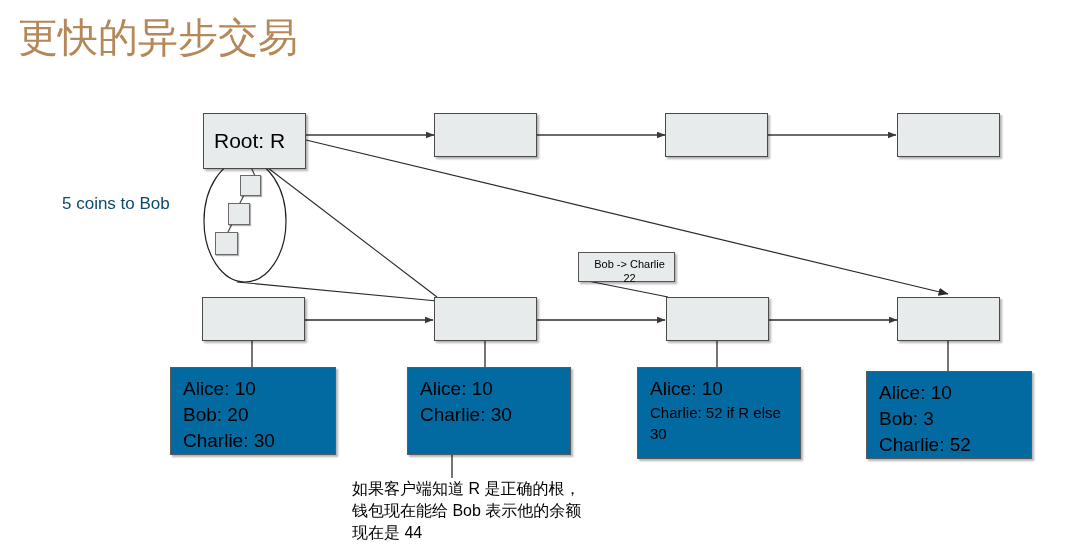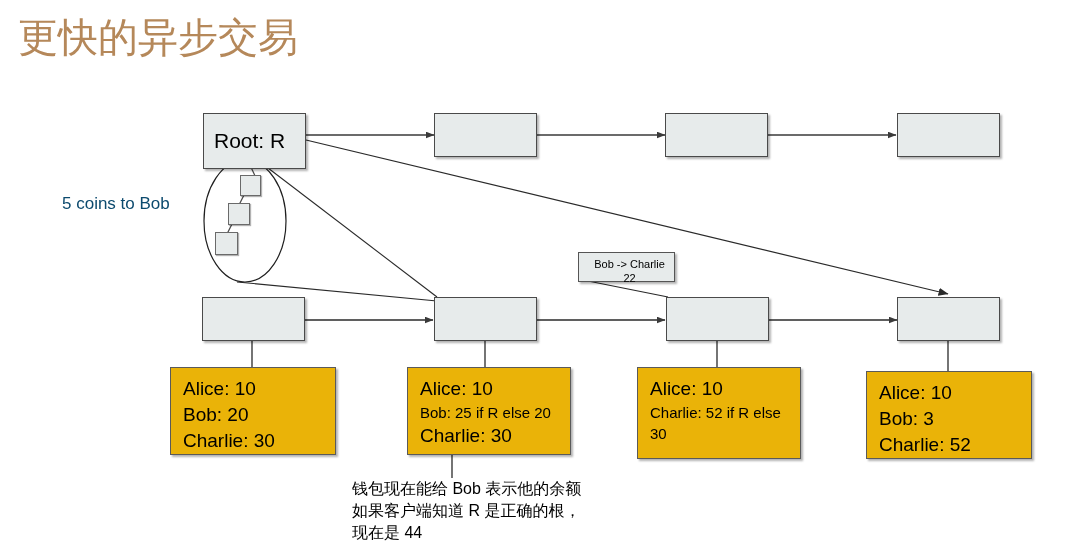--- a/index.html
+++ b/index.html
@@ -41,21 +41,21 @@
   }
   .root-box {
     display: flex;
     align-items: center;
     padding-left: 10px;
     font-size: 21px;
     color: #000000;
   }
   .info-box {
     position: absolute;
-    background: #eab308;
+    background: #0369a1;
     border: 1px solid #5a5a5a;
     box-sizing: border-box;
     box-shadow: 2px 2px 2px rgba(0,0,0,0.30);
     padding: 8px 0 8px 12px;
   }
   .info-line-lg {
     font-size: 19px;
     line-height: 26px;
     color: #000000;
   }
@@ -168,35 +168,34 @@
   <div class="node-box" style="left:897px; top:297px; width:103px; height:44px;"></div>
 
   <div class="info-box" style="left:170px; top:367px; width:166px; height:88px;">
     <div class="info-line-lg">Alice: 10</div>
     <div class="info-line-lg">Bob: 20</div>
     <div class="info-line-lg">Charlie: 30</div>
   </div>
 
   <div class="info-box" style="left:407px; top:367px; width:164px; height:88px;">
     <div class="info-line-lg">Alice: 10</div>
-    <div class="info-line-sm">Bob: 25 if R else 20</div>
     <div class="info-line-lg">Charlie: 30</div>
   </div>
 
   <div class="info-box" style="left:637px; top:367px; width:164px; height:92px;">
     <div class="info-line-lg">Alice: 10</div>
     <div class="info-line-sm">Charlie: 52 if R else</div>
     <div class="info-line-sm">30</div>
   </div>
 
   <div class="info-box" style="left:866px; top:371px; width:166px; height:88px;">
     <div class="info-line-lg">Alice: 10</div>
     <div class="info-line-lg">Bob: 3</div>
     <div class="info-line-lg">Charlie: 52</div>
   </div>
 
   <div class="caption" style="left:352px; top:478px;">
+    <div>如果客户端知道 R 是正确的根，</div>
     <div>钱包现在能给 Bob 表示他的余额</div>
-    <div>如果客户端知道 R 是正确的根，</div>
     <div>现在是 44</div>
   </div>
 
 </div>
 
 </body></html>

